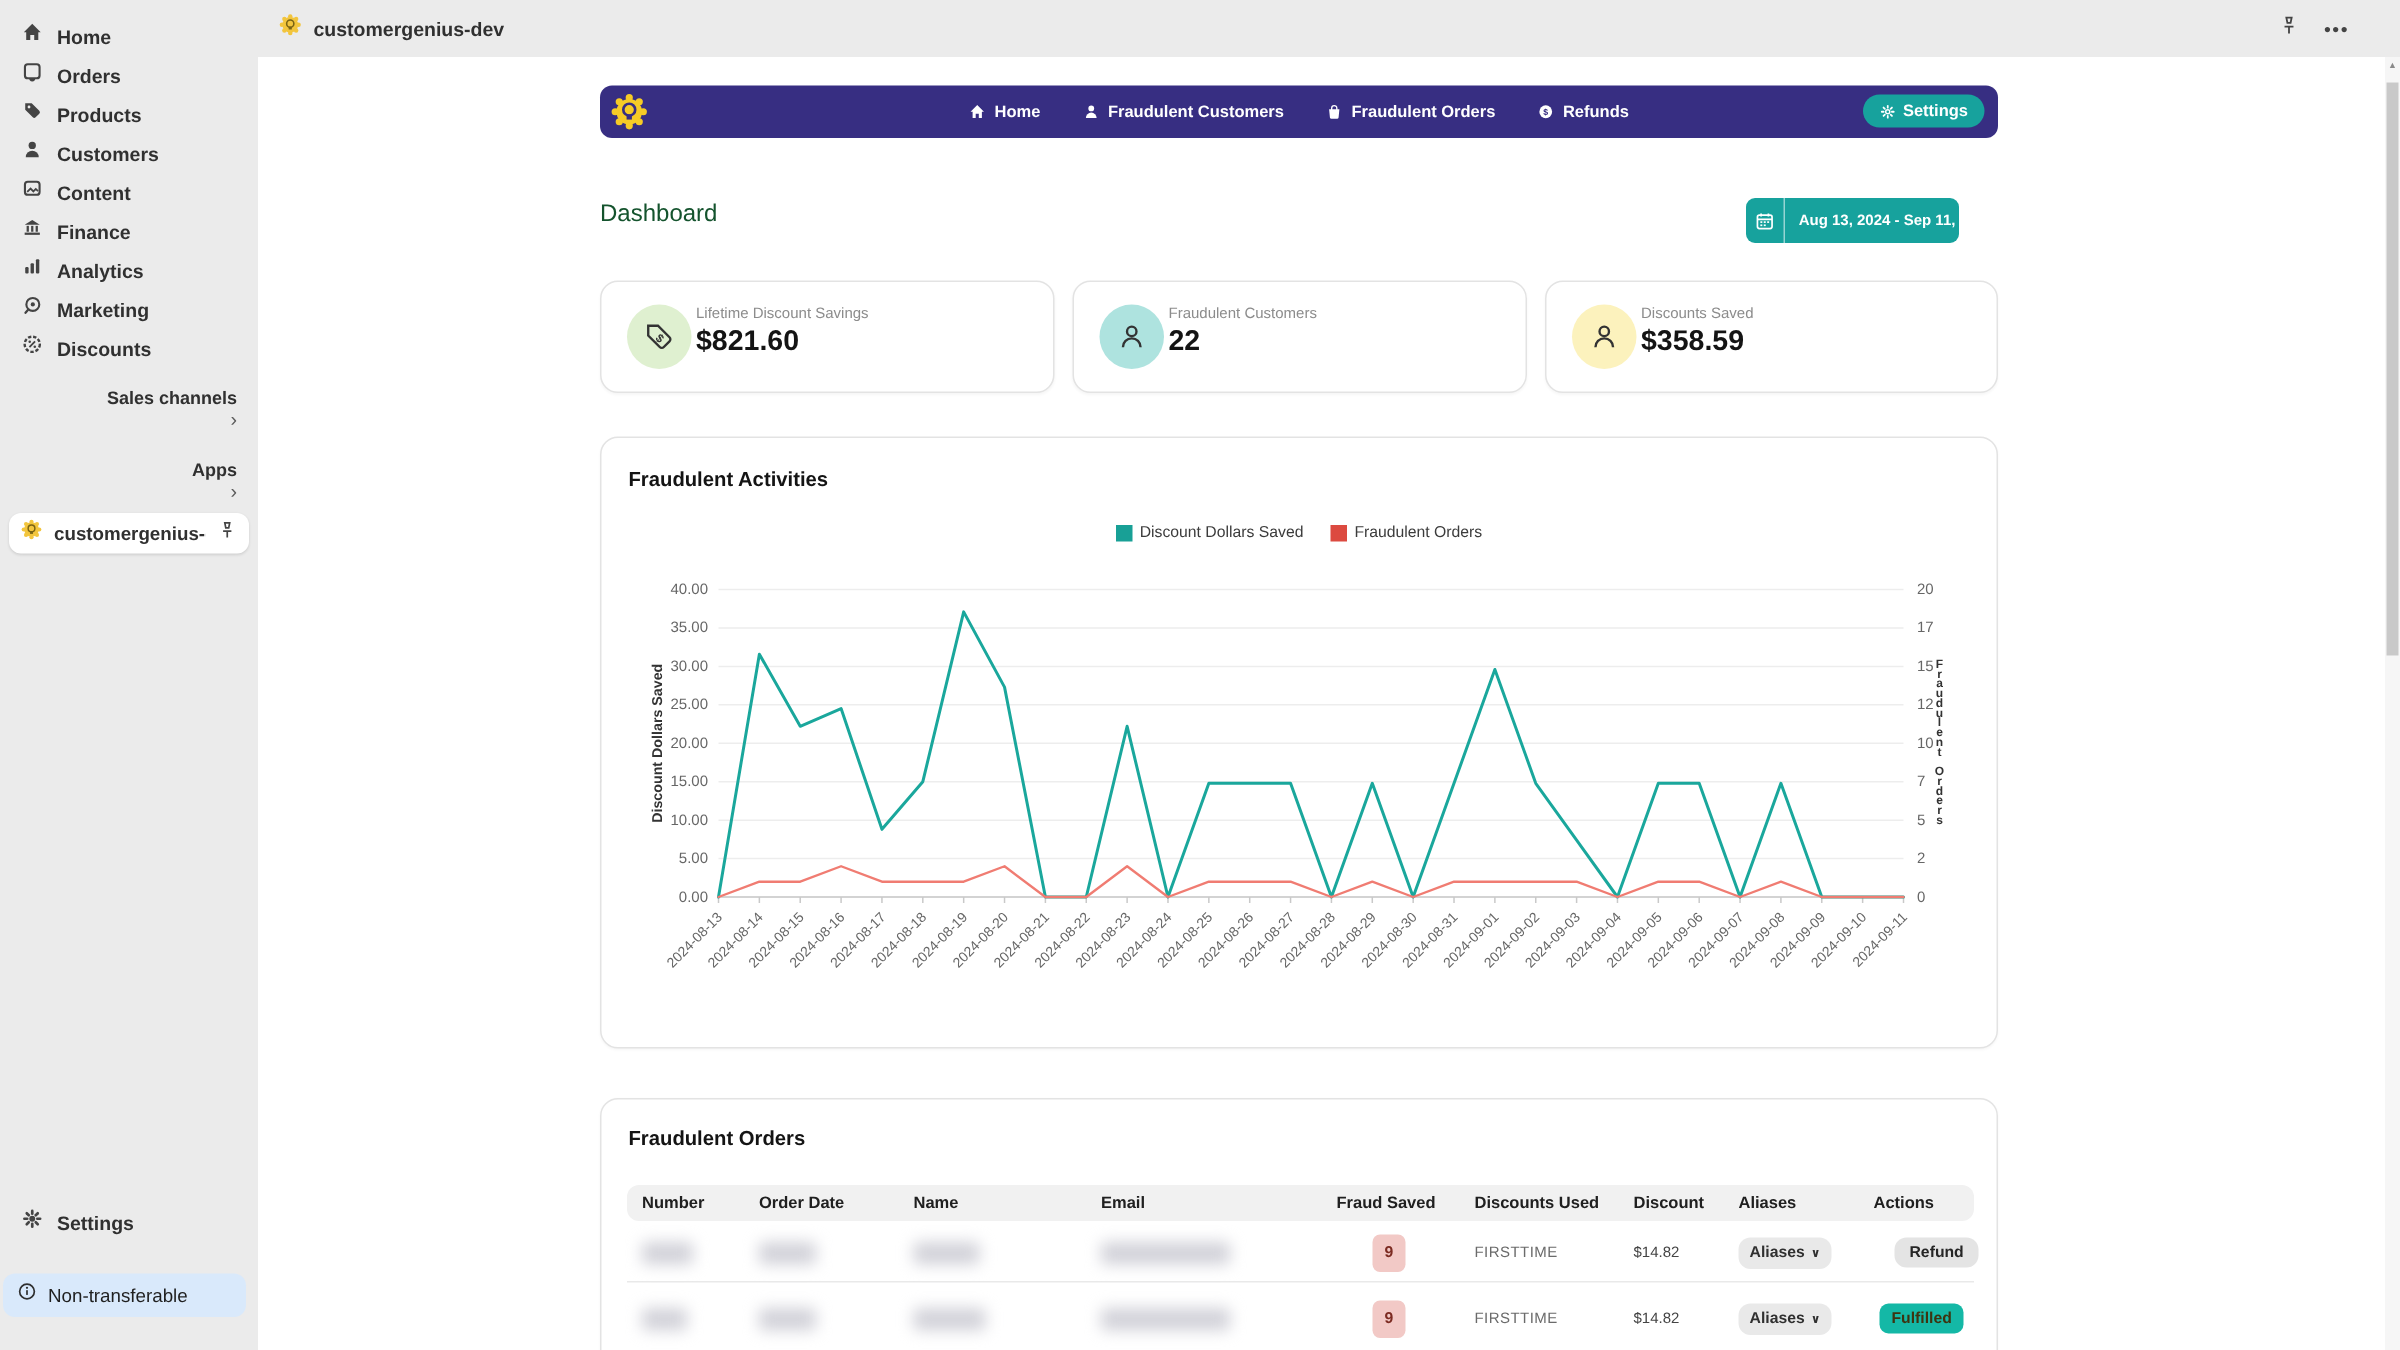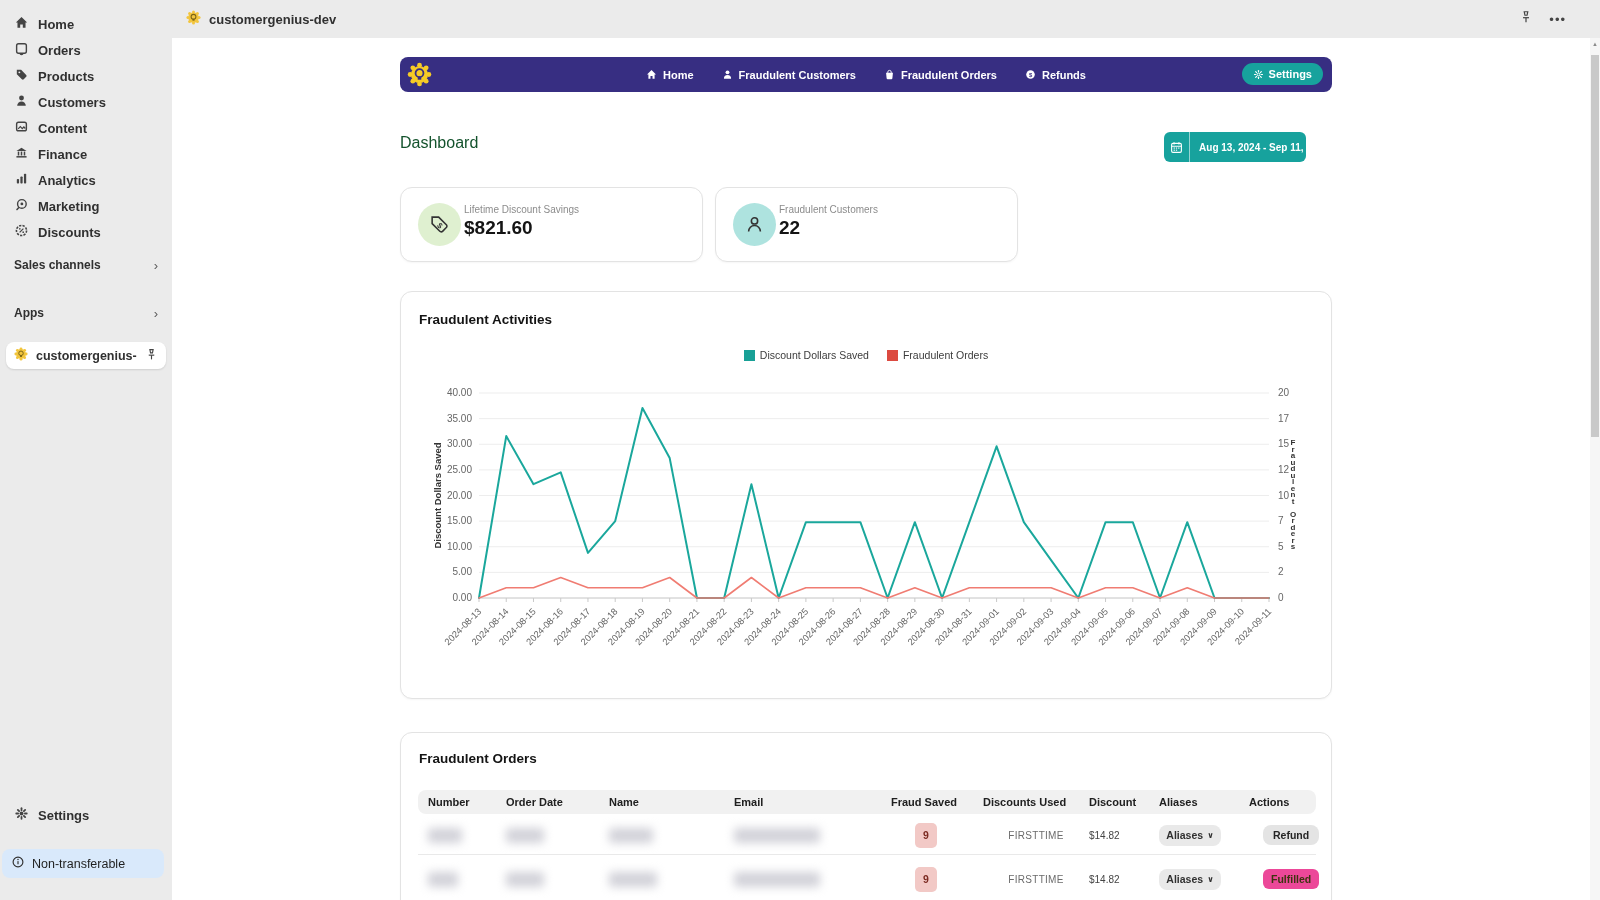--- a/index.html
+++ b/index.html
@@ -12,21 +12,21 @@
   .topbar  { position:absolute; left:172px; top:0; width:1428px; height:38px; background:#ebebeb; z-index:3; }
   .main    { position:absolute; left:172px; top:38px; width:1418px; height:862px; background:#ffffff; overflow:hidden; z-index:1; }
   .vscroll { position:absolute; right:0; top:38px; width:10px; height:862px; background:#f6f6f6; z-index:4; }
   .vscroll .arrow-up { position:absolute; top:3px; left:0; width:10px; text-align:center; font-size:6px; color:#8a8a8a; }
   .vscroll .thumb { position:absolute; left:1px; top:17px; width:8px; height:382px; background:#c9c9c9; }
 
   
   .snav-item { position:absolute; left:6px; width:160px; height:24px; display:flex; align-items:center; gap:9px; padding-left:8px; border-radius:8px; cursor:pointer; }
   .snav-item .lbl { font-size:13px; font-weight:600; color:#303030; }
   .snav-item svg { flex:0 0 auto; }
-  .ssec { position:absolute; left:6px; width:160px; height:20px; display:flex; align-items:flex-start; justify-content:space-between; padding:0 8px; }
+  .ssec { position:absolute; left:6px; width:160px; height:20px; display:flex; align-items:flex-end; justify-content:space-between; padding:0 8px;flex-direction:column; }
   .ssec .lbl { font-size:12px; font-weight:600; color:#303030; }
   .ssec .chev { font-size:13px; color:#5c5c5c; }
   .app-pill { position:absolute; left:6px; top:342px; width:160px; height:27px; background:#ffffff; border-radius:8px; box-shadow:0 1px 2px rgba(0,0,0,.12); display:flex; align-items:center; gap:8px; padding:0 8px; cursor:pointer; }
   .app-pill .lbl { font-size:12.5px; font-weight:600; color:#303030; flex:1; white-space:nowrap; overflow:hidden; }
   .settings-row { position:absolute; left:6px; top:803px; width:160px; height:24px; display:flex; align-items:center; gap:9px; padding-left:8px; cursor:pointer; }
   .settings-row .lbl { font-size:13px; font-weight:600; color:#303030; }
   .nt-pill { position:absolute; left:2px; top:849px; width:162px; height:29px; background:#d9e9fb; border-radius:8px; display:flex; align-items:center; gap:7px; padding:0 9px; }
   .nt-pill .lbl { font-size:12.5px; font-weight:500; color:#1f1f1f; white-space:nowrap; }
 
   
@@ -68,26 +68,26 @@
   .orders-card { position:absolute; left:228px; top:694px; width:932px; height:240px; background:#fff; border:1px solid #e3e3e3; border-radius:12px; box-shadow:0 1px 2px rgba(0,0,0,.04); }
   .orders-title { position:absolute; left:18px; top:18px; font-size:13.5px; font-weight:700; color:#141414; }
   .tgrid { display:grid; grid-template-columns:78px 103px 125px 157px 92px 106px 70px 90px 1fr; align-items:center; }
   .thead { position:absolute; left:17px; top:57px; width:898px; height:24px; background:#f1f1f1; border-radius:8px; padding-left:10px; }
   .thead .th { font-size:11px; font-weight:700; color:#202020; }
   .trow { position:absolute; left:17px; width:898px; height:39px; padding-left:10px; }
   .trow1 { top:83px; border-bottom:1px solid #e9e9e9; }
   .trow2 { top:123px; height:46px; }
   .redact { background:#d2d2d9; filter:blur(5px); height:15px; border-radius:3px; }
   .score-badge { width:22px; height:25px; margin-left:24px; background:#f2c9c6; border-radius:5px; display:flex; align-items:center; justify-content:center; font-size:10.5px; font-weight:600; color:#7c2b22; }
-  .cell-dim { font-size:10px; font-weight:500; color:#6b6b6b; letter-spacing:.3px;text-align:center; }
+  .cell-dim { font-size:10px; font-weight:500; color:#6b6b6b; letter-spacing:.3px; }
   .cell-amt { font-size:10px; color:#444; }
   .aliases-btn { width:62px; height:21px; background:#e9e9e9; border-radius:8px; display:flex; align-items:center; justify-content:center; gap:4px; font-size:10.5px; font-weight:600; color:#303030; cursor:pointer; }
   .aliases-btn .car { font-size:8px; color:#303030; }
   .action-btn { display:inline-block; margin-left:14px; padding:4px 10px; background:#e4e4e4; border-radius:8px; font-size:10.5px; font-weight:600; color:#262626; cursor:pointer; }
-  .status-badge { display:inline-block; margin-left:14px; padding:4px 8px; background:#ec4899; border-radius:6px; font-size:10.5px; font-weight:600; color:#3d3410; }
+  .status-badge { display:inline-block; margin-left:4px; padding:4px 8px; background:#14b8a6; border-radius:6px; font-size:10.5px; font-weight:600; color:#3d3410; }
 </style>
 </head>
 <body>
 
 <div id="app">
 
   <div class="sidebar">
     <div class="snav-item" style="top:12px">
       <span><svg width="15" height="15" viewBox="0 0 16 16">
             <polygon points="8,2 14,8 12.3,8 12.3,13.5 9.4,13.5 9.4,10 6.6,10 6.6,13.5 3.7,13.5 3.7,8 2,8" fill="#444"></polygon>
@@ -343,20 +343,30 @@
     </div>
     <div class="stat-card" style="left:543px;width:303px">
       <span class="stat-icon" style="background: rgb(174, 227, 223);">
           <svg width="21" height="21" viewBox="0 0 20 20">
             <circle cx="10" cy="6.6" r="3" fill="none" stroke="#333" stroke-width="1.5"></circle>
             <path d="M4.4 16.6 a5.6 5.6 0 0 1 11.2 0" fill="none" stroke="#333" stroke-width="1.5"></path>
           </svg>
         </span>
       <span class="stat-label">Fraudulent Customers</span>
       <span class="stat-value">22</span>
+    </div>
+    <div class="stat-card" style="left:858px;width:302px">
+      <span class="stat-icon" style="background: rgb(252, 242, 189);">
+          <svg width="21" height="21" viewBox="0 0 20 20">
+            <circle cx="10" cy="6.6" r="3" fill="none" stroke="#333" stroke-width="1.5"></circle>
+            <path d="M4.4 16.6 a5.6 5.6 0 0 1 11.2 0" fill="none" stroke="#333" stroke-width="1.5"></path>
+          </svg>
+        </span>
+      <span class="stat-label">Discounts Saved</span>
+      <span class="stat-value">$358.59</span>
     </div>
 
     <div class="chart-card">
       <div class="chart-title">Fraudulent Activities</div>
       <div class="chart-legend">
         <span class="legend-item">
           <span class="legend-swatch" id="lg0" style="background: rgb(24, 160, 150);"></span>
           <span class="legend-label">Discount Dollars Saved</span>
         </span>
         <span class="legend-item">

